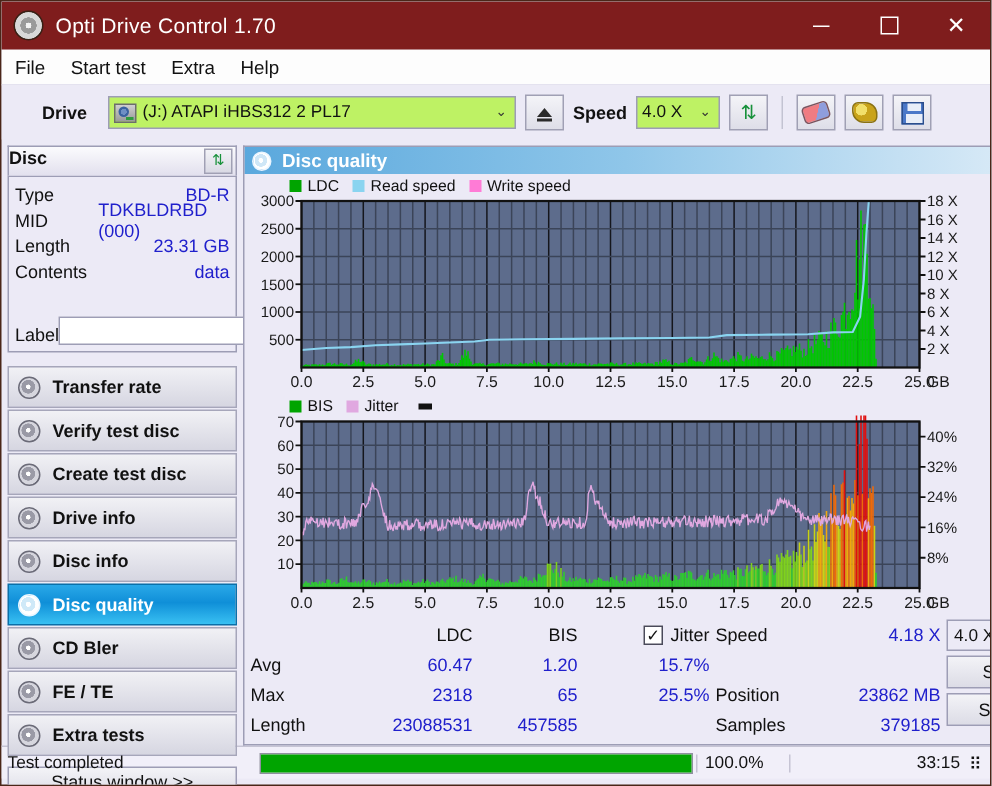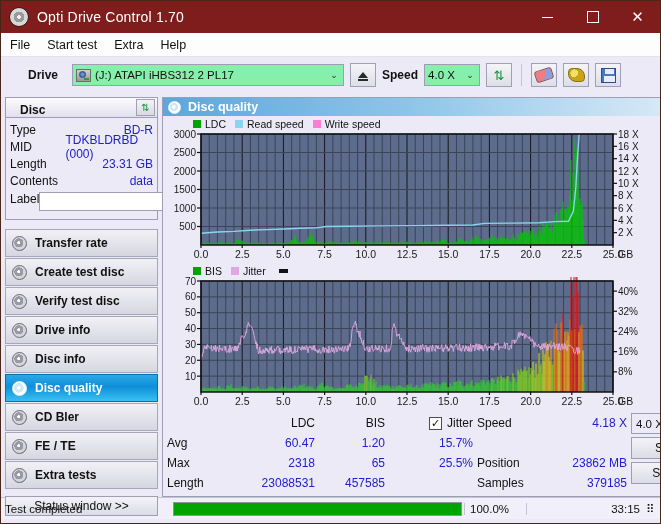--- a/index.html
+++ b/index.html
@@ -65,21 +65,21 @@
     background: #eceaf6;
     display: flex; align-items: center;
     padding: 0 21px;
     gap: 6px;
   }
   .lbl-bold { font-size: 12px; font-weight: bold; color: #111; }
   .drive-label { margin-left: 6px; margin-right: 8px; }
 
   .combo {
     height: 22px;
-    background: #86efac;
+    background: #bef264;
     border: 1px solid #9d9db5;
     display: flex; align-items: center;
     font-size: 11.5px; color: #111;
     padding: 0 2px 0 3px;
     position: relative;
   }
   .combo.drive-combo { width: 272px; }
   .combo .chev {
     margin-left: auto;
     width: 14px; text-align: center;
@@ -154,42 +154,42 @@
   .content { display: flex; height: 404px; }
 
   
   .leftcol { width: 160px; flex: 0 0 160px; padding: 4px 3px 0 4px; }
 
   .panel-head {
     height: 20px;
     background: linear-gradient(#fbfbfd,#e2e0ee);
     border: 1px solid #9d9db5;
     border-bottom: none;
-    display: flex; align-items: flex-end;
-    padding-left: 14px; position: relative;
+    display: flex; align-items: flex-start;
+    padding-left: 0; position: relative;
   }
   .panel-head .t { font-size: 12px; font-weight: bold; color:#111; }
   .panel-head .hbtn {
     position:absolute; right:2px; top:1px;
     width:19px;height:17px;
     background: linear-gradient(#f3f3f7,#d9d9e4);
     border:1px solid #a0a0b4;
     display:flex;align-items:center;justify-content:center;
     font-size:10px; color:#17913a;
     font-family:"DejaVu Sans",sans-serif;
   }
   .disc-body {
     border: 1px solid #9d9db5;
     background: #eceaf6;
     padding: 3px 4px 4px 4px;
   }
   .drow { display:flex; align-items:center; height:17px; font-size:12px; }
   .drow .k { color:#111; width:66px; }
   .drow .v { color:#2020cc; margin-left:auto; }
-  .labelrow { display:flex; align-items:flex-start; height:23px; margin-top:3px; }
+  .labelrow { display:flex; align-items:flex-end; height:23px; margin-top:18px; }
   .labelrow .k { color:#111; font-size:12px; width:42px; }
   .label-input {
     flex:1; height:19px;
     background:#fff; border:1px solid #9d9db5;
     font-size:11px; padding:0 3px;
   }
   .disc-btn {
     width:20px;height:20px;margin-left:4px;
     background: linear-gradient(#f3f3f7,#d9d9e4);
     border:1px solid #a0a0b4;
@@ -412,25 +412,25 @@
       </div>
     </div>
 
     <div class="navlist">
       <div class="navitem">
         <span class="nav-ico"></span>
         <span>Transfer rate</span>
       </div>
       <div class="navitem">
         <span class="nav-ico"></span>
-        <span>Create test disc</span>
+        <span>Verify test disc</span>
       </div>
       <div class="navitem">
         <span class="nav-ico"></span>
-        <span>Verify test disc</span>
+        <span>Create test disc</span>
       </div>
       <div class="navitem">
         <span class="nav-ico"></span>
         <span>Drive info</span>
       </div>
       <div class="navitem">
         <span class="nav-ico"></span>
         <span>Disc info</span>
       </div>
       <div class="navitem active">

